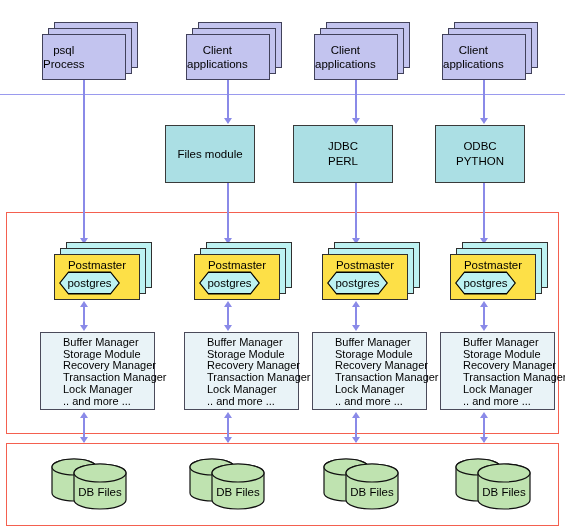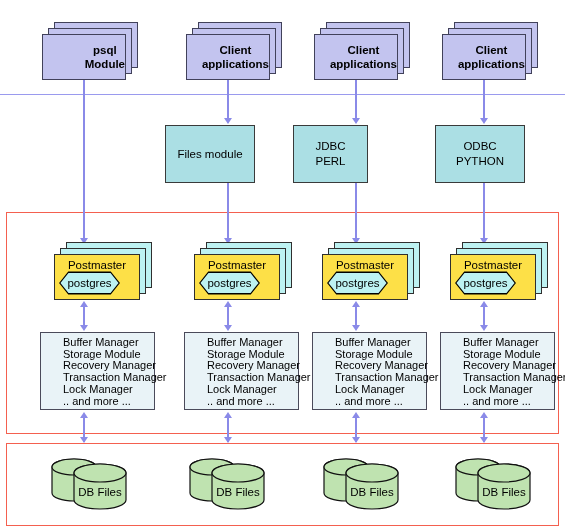--- a/index.html
+++ b/index.html
@@ -69,26 +69,25 @@
     box-sizing:border-box;
     border:1.2px solid #3b3b4d;
   }
   .client-stack .sheet{
     background:#c3c4ef;
     border-color:#41415a;
   }
   .stack .front{
     display:flex;
     align-items:center;
-    justify-content:flex-end;
+    justify-content:flex-start;
     text-align:center;
     font-size:11.5px;
     line-height:14px;
     color:#000;
-    font-weight:bold;
   }
 
   
   .module-box{
     position:absolute;
     box-sizing:border-box;
     background:#abdfe4;
     border:1.6px solid #3a3a3a;
     display:flex;
     align-items:center;
@@ -172,21 +171,21 @@
   <div class="red-region" style="left:6px;top:212px;width:553px;height:222px;"></div>
   <div class="red-region" style="left:6px;top:443px;width:553px;height:83px;"></div>
 
   <div id="layers">
       <div class="stack client-stack" style="left:42px;top:22px;width:98px;height:60px;">
         <div class="sheet" style="left:12px;top:0px;width:84px;height:46px;"></div>
         <div class="sheet" style="left:6px;top:6px;width:84px;height:46px;"></div>
         <div class="sheet front" style="left:0px;top:12px;width:84px;height:46px;">
           <div>
             <div>psql</div>
-            <div>Module</div>
+            <div>Process</div>
           </div>
         </div>
       </div>
       <div class="vline" style="left:83.25px;top:80px;height:158px;"></div>
       <div class="arrow-down" style="left:80px;top:238px;"></div>
       <div class="stack pm-stack" style="left:54px;top:242px;width:100px;height:60px;">
         <div class="sheet" style="left:12px;top:0px;width:86px;height:46px;"></div>
         <div class="sheet" style="left:6px;top:6px;width:86px;height:46px;"></div>
         <div class="pm-front" style="left:0px;top:12px;width:86px;height:46px;">
           <div class="pm-title">Postmaster</div>
@@ -285,21 +284,21 @@
         <div class="sheet" style="left:6px;top:6px;width:84px;height:46px;"></div>
         <div class="sheet front" style="left:0px;top:12px;width:84px;height:46px;">
           <div>
             <div>Client</div>
             <div>applications</div>
           </div>
         </div>
       </div>
       <div class="vline" style="left:355.25px;top:80px;height:38px;"></div>
       <div class="arrow-down" style="left:352px;top:118px;"></div>
-      <div class="module-box" style="left:293px;top:125px;width:75px;height:58px;">
+      <div class="module-box" style="left:293px;top:125px;width:100px;height:58px;">
         <div>
           <div>JDBC</div>
           <div>PERL</div>
         </div>
       </div>
       <div class="vline" style="left:355.25px;top:183px;height:55px;"></div>
       <div class="arrow-down" style="left:352px;top:238px;"></div>
       <div class="stack pm-stack" style="left:322px;top:242px;width:100px;height:60px;">
         <div class="sheet" style="left:12px;top:0px;width:86px;height:46px;"></div>
         <div class="sheet" style="left:6px;top:6px;width:86px;height:46px;"></div>

